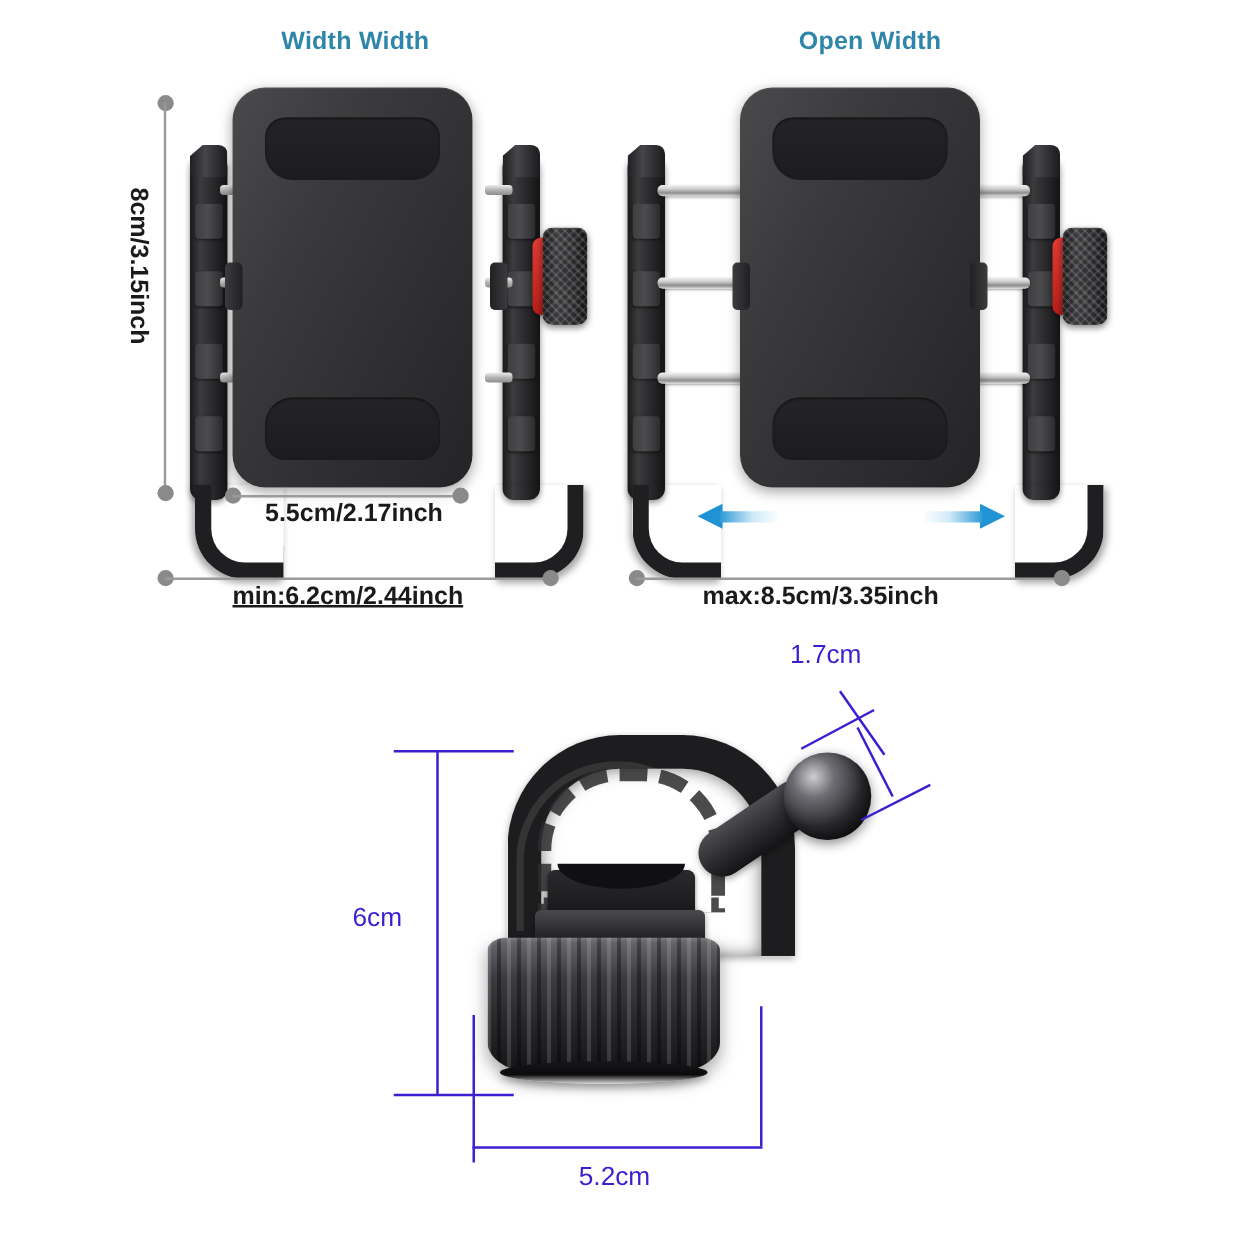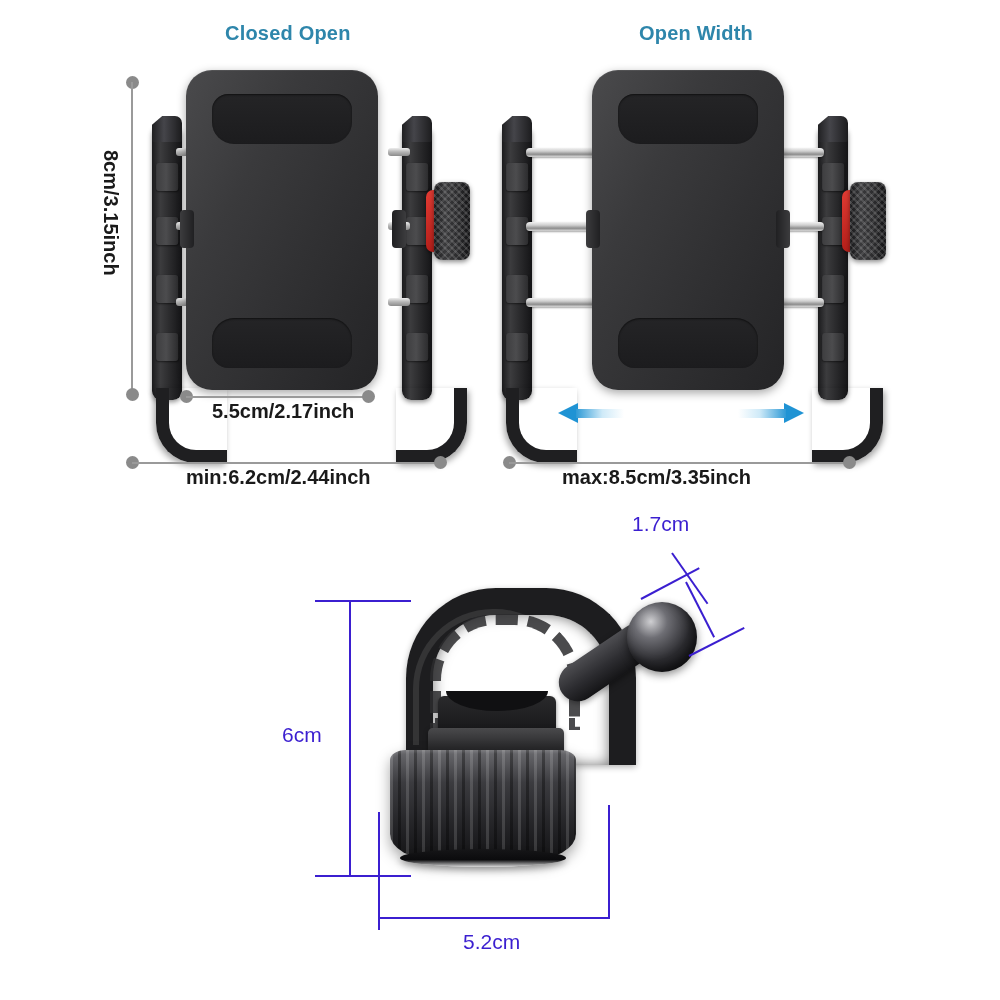--- a/index.html
+++ b/index.html
@@ -199,21 +199,21 @@
     background:
       radial-gradient(circle at 34% 28%, #cfcfd2 0%, #6e6e74 24%, #2b2b2f 58%, #0d0d10 100%);
     box-shadow:0 3px 9px rgba(0,0,0,.45), inset -4px -5px 10px rgba(0,0,0,.5);
   }
 </style>
 </head>
 <body>
 
 <div class="stage">
 
-  <div class="abs section-title" style="left:225px;top:22px;">Closed Open</div>
+  <div class="abs section-title" style="left:225px;top:22px;">Width Width</div>
 
   <div class="abs">
     <div class="gdot" style="left:126px;top:76px;"></div>
     <div class="gline-v" style="left:131px;top:82px;height:310px;"></div>
     <div class="gdot" style="left:126px;top:388px;"></div>
     <div class="dim-label vert" style="left:122px;top:150px;">8cm/3.15inch</div>
   </div>
 
   <div class="holder" style="left:150px;top:70px;width:310px;height:380px;">
 
@@ -260,21 +260,21 @@
     <div class="gdot" style="left:180px;top:390px;"></div>
     <div class="gline-h" style="left:186px;top:396px;width:180px;"></div>
     <div class="gdot" style="left:362px;top:390px;"></div>
     <div class="dim-label" style="left:212px;top:400px;text-align:center;">5.5cm/2.17inch</div>
   </div>
 
   <div class="abs">
     <div class="gdot" style="left:126px;top:456px;"></div>
     <div class="gline-h" style="left:132px;top:462px;width:306px;"></div>
     <div class="gdot" style="left:434px;top:456px;"></div>
-    <div class="dim-label" style="left:186px;top:466px;">min:6.2cm/2.44inch</div>
+    <div class="dim-label" style="left:186px;top:466px;text-decoration:underline;">min:6.2cm/2.44inch</div>
   </div>
 
   <div class="abs section-title" style="left:639px;top:22px;">Open Width</div>
 
   <div class="holder" style="left:500px;top:70px;width:370px;height:380px;">
 
     <div class="arm" style="left:2px;top:55px;width:30px;height:275px;">
       <div class="rail" style="height:275px;"></div>
       <div class="tip"></div>
       <div class="nub" style="top:38px;height:28px;"></div>

